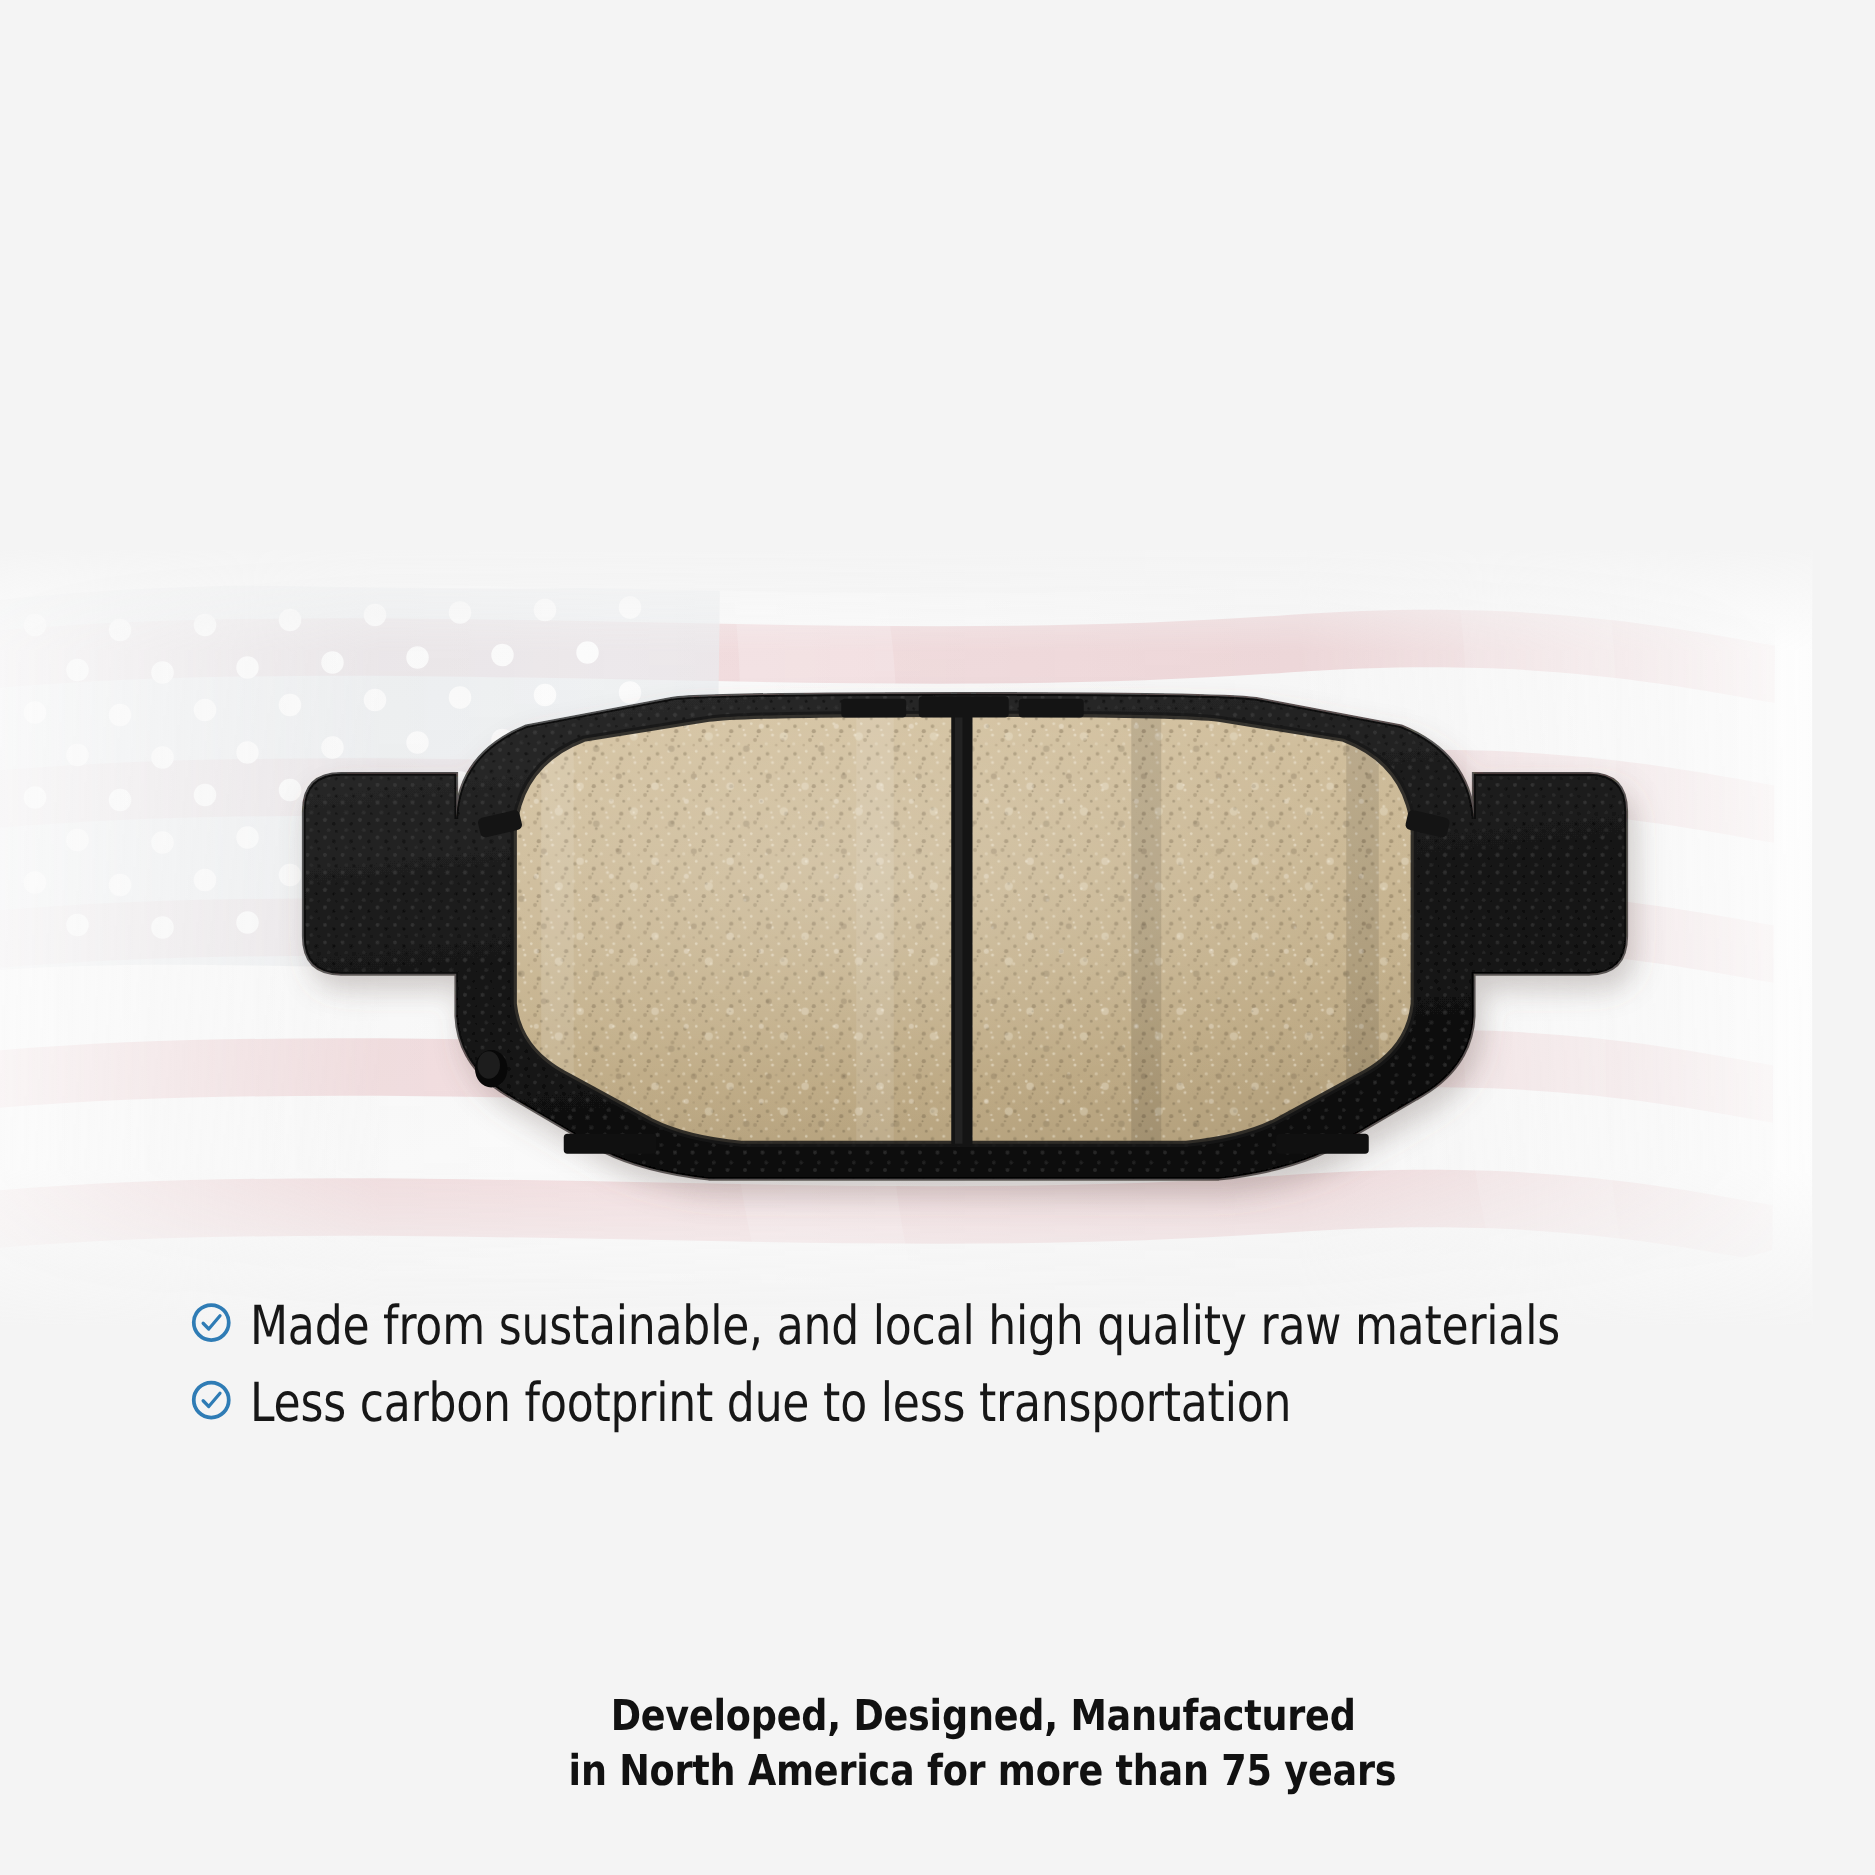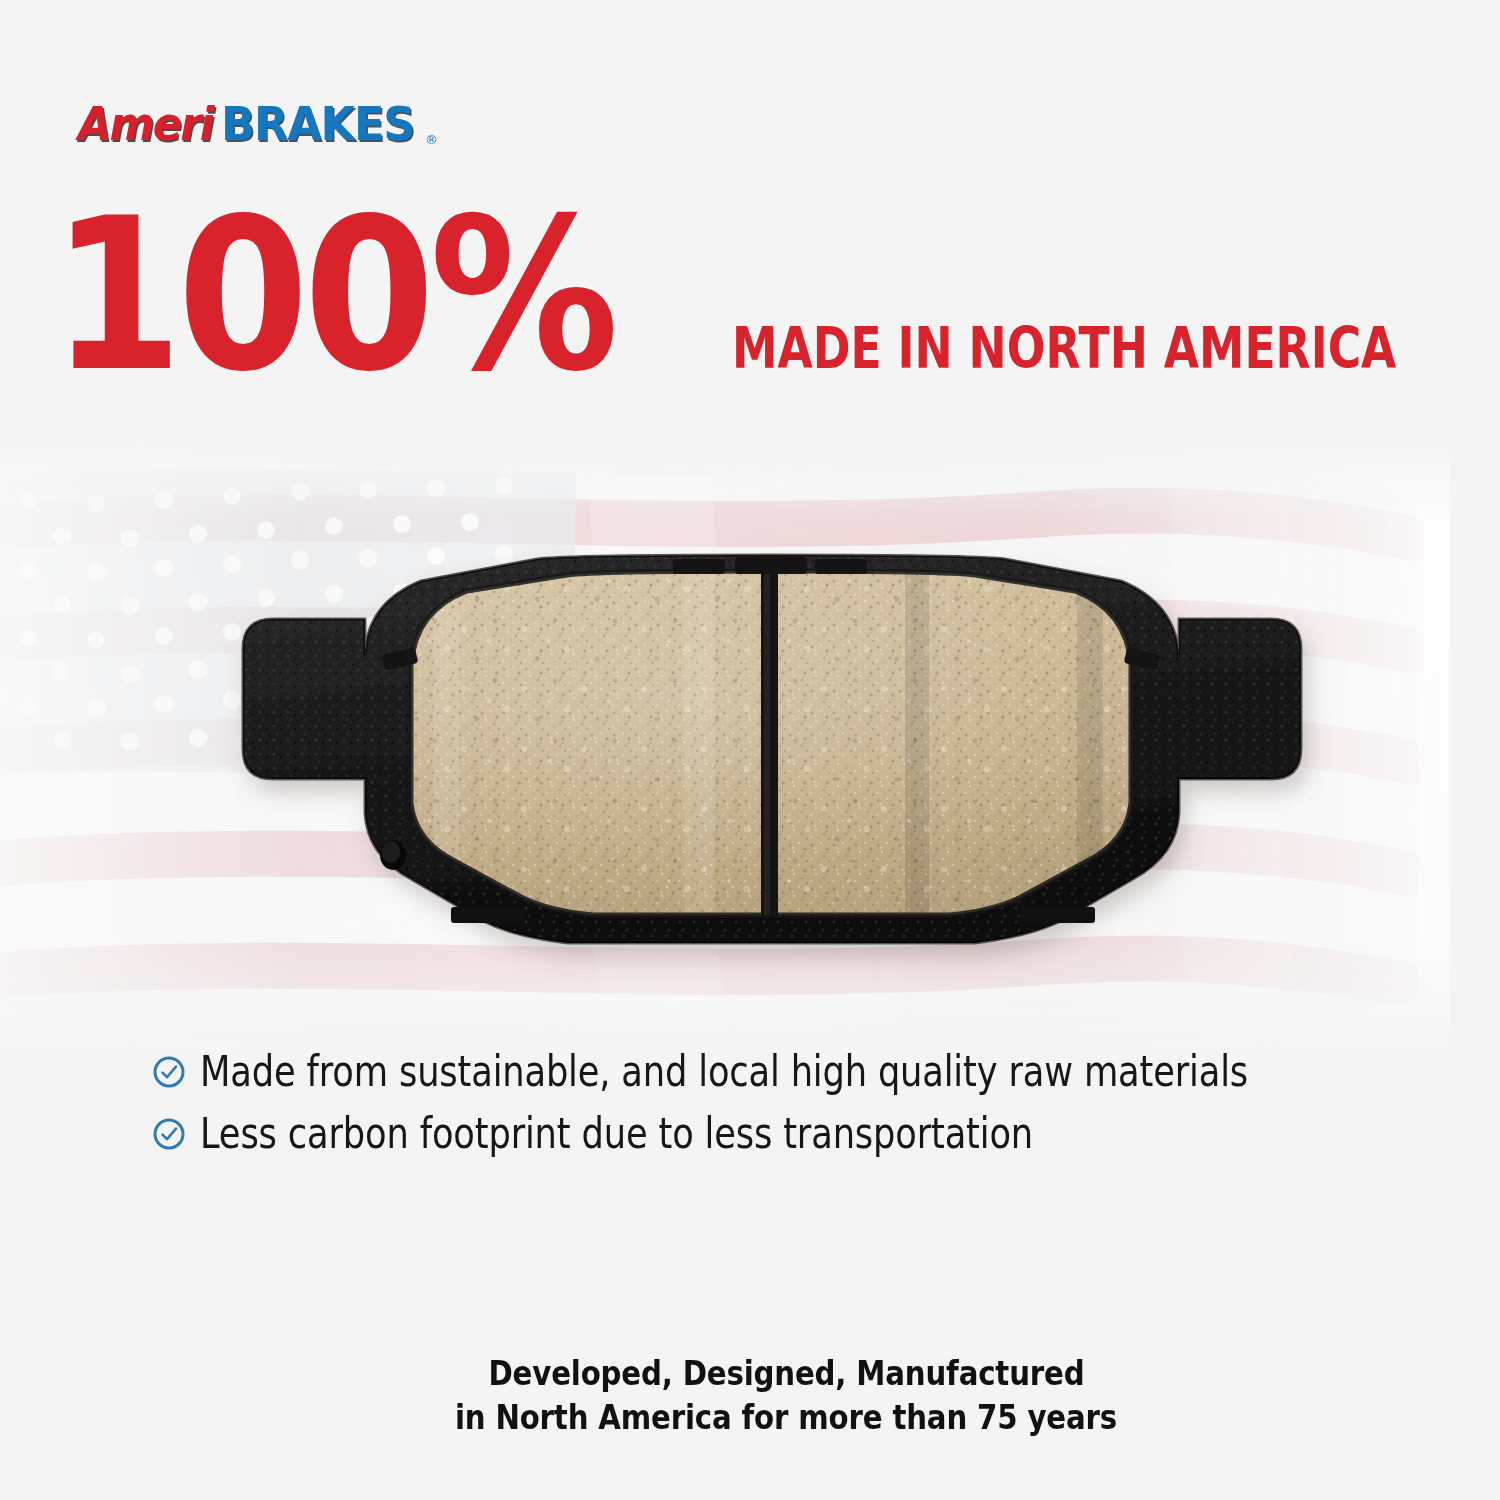--- a/index.html
+++ b/index.html
@@ -115,21 +115,21 @@
   
   #features {
     position: absolute;
     left: 152px;
     top: 1040px;
     width: 1250px;
     z-index: 7;
   }
   .feat {
     display: flex;
-    align-items: center;
+    align-items: flex-start;
     height: 62px;
   }
   .feat .chk {
     flex: 0 0 auto;
     width: 34px;
     height: 34px;
     margin-right: 14px;
     position: relative;
     top: 1px;
   }
@@ -164,30 +164,21 @@
     letter-spacing: -0.2px;
     transform: scaleX(.86);
     display: inline-block;
   }
 </style>
 </head>
 <body>
 
 <div id="poster">
 
-  <div id="logo">
-    <span class="ameri">Ameri</span>
-    <span class="brakes">BRAKES</span>
-    <span class="reg">®</span>
-  </div>
-
-  <div id="headline">
-    <div class="pct">100%</div>
-    <div class="sub">MADE IN NORTH AMERICA</div>
-  </div>
+
 
   <div id="flag-wrap">
     <svg width="1470" height="620" viewBox="0 0 1470 620" aria-hidden="true">
       <defs>
 
         <linearGradient id="fadeH" x1="0" y1="0" x2="1" y2="0">
           <stop offset="0" stop-color="#fff" stop-opacity="0.88"></stop>
           <stop offset="0.22" stop-color="#fff" stop-opacity="0.30"></stop>
           <stop offset="0.72" stop-color="#fff" stop-opacity="0.22"></stop>
           <stop offset="1" stop-color="#fff" stop-opacity="0.95"></stop>

